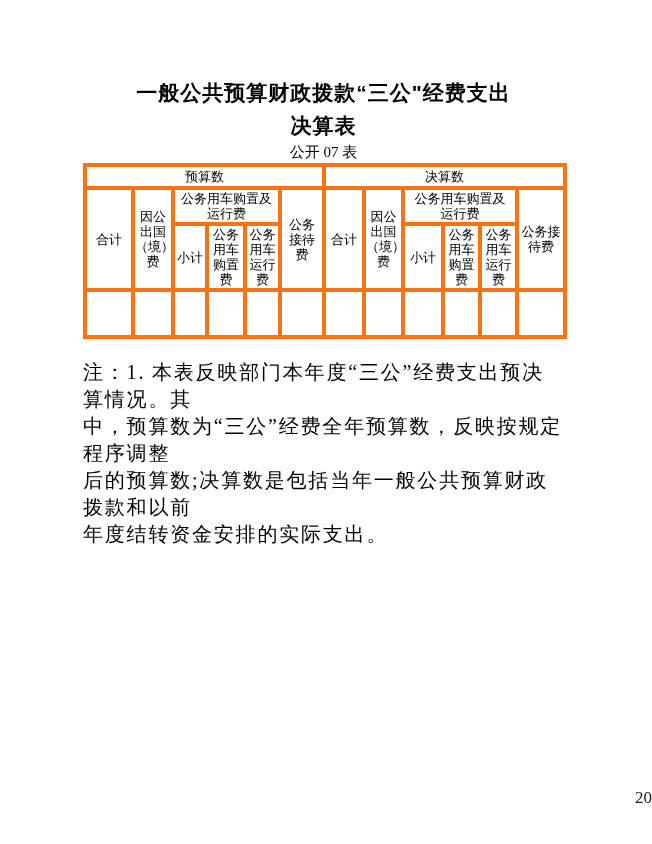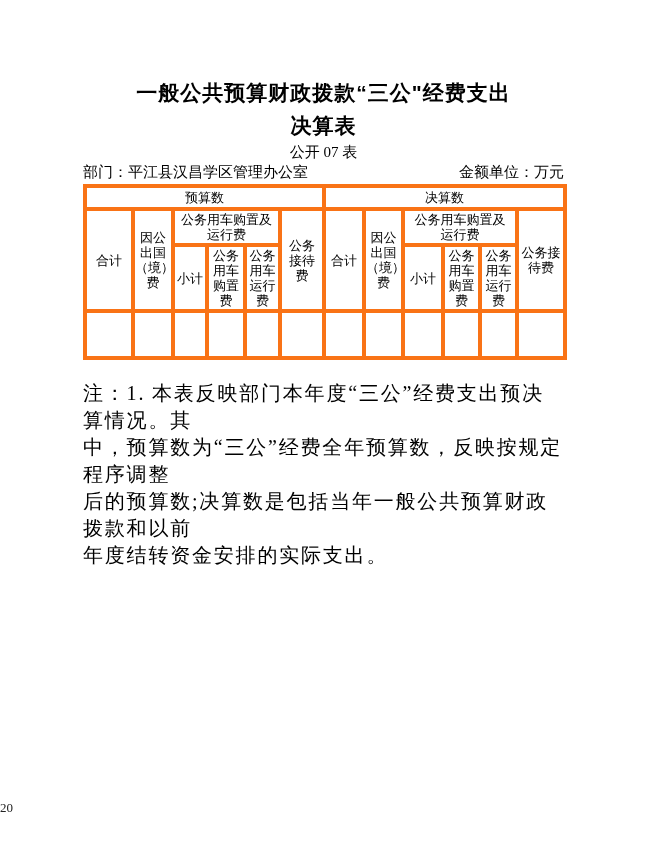--- a/index.html
+++ b/index.html
@@ -64,45 +64,41 @@
   .note {
     margin-top: 20px;
     font-size: 20px;
     line-height: 27px;
     letter-spacing: 1.8px;
     white-space: pre-line;
     text-align: left;
   }
   .page-num {
     position: absolute;
-    bottom: 28px;
+    bottom: 36px;
     left: 0;
     width: 100%;
-    text-align: left;
-    font-size: 13px;
+    text-align: right;
+    font-size: 17px;
     color: #222222;
   }
 </style>
 </head>
 <body>
 
 <div class="page">
   <div class="content">
 
     <div class="doc-title">
       <div>一般公共预算财政拨款“三公"经费支出</div>
       <div>决算表</div>
     </div>
 
     <div class="form-no">公开 07 表</div>
 
-    <div class="meta-row">
-      <span>部门：平江县汉昌学区管理办公室</span>
-      <span>金额单位：万元</span>
-    </div>
 
     <table class="expense-table">
       <colgroup>
         <col style="width:48px">
           <col style="width:40px">
           <col style="width:34px">
         <col style="width:38px">
           <col style="width:35px">
           <col style="width:44px">
         <col style="width:40px">

